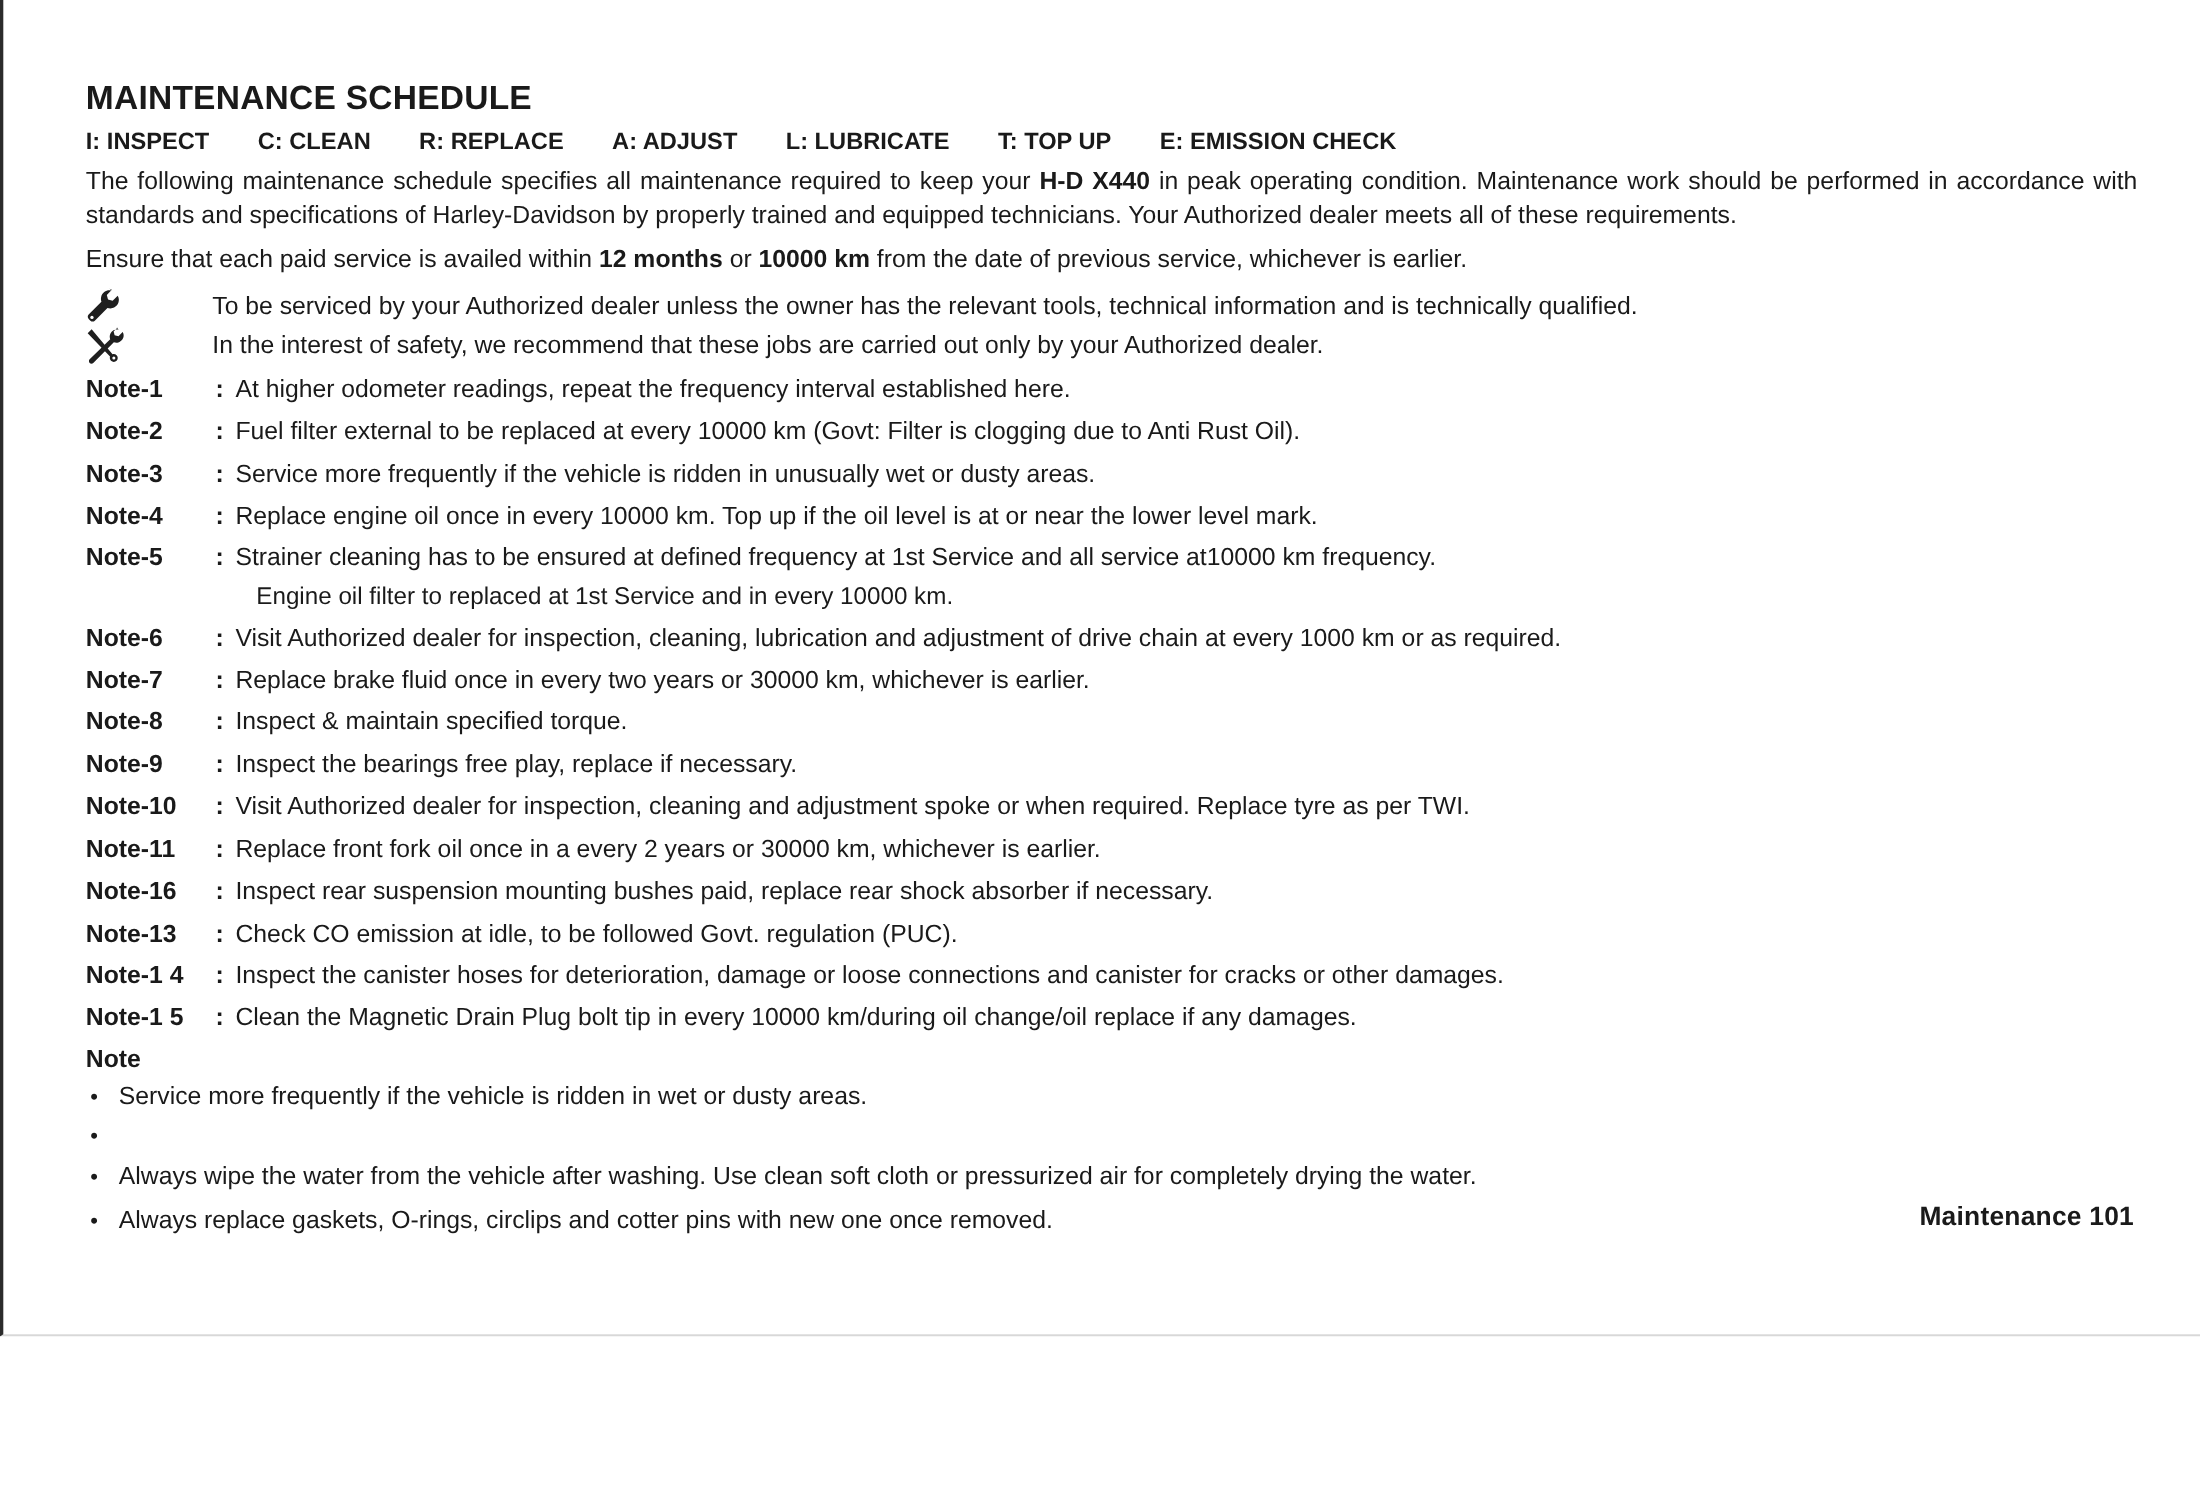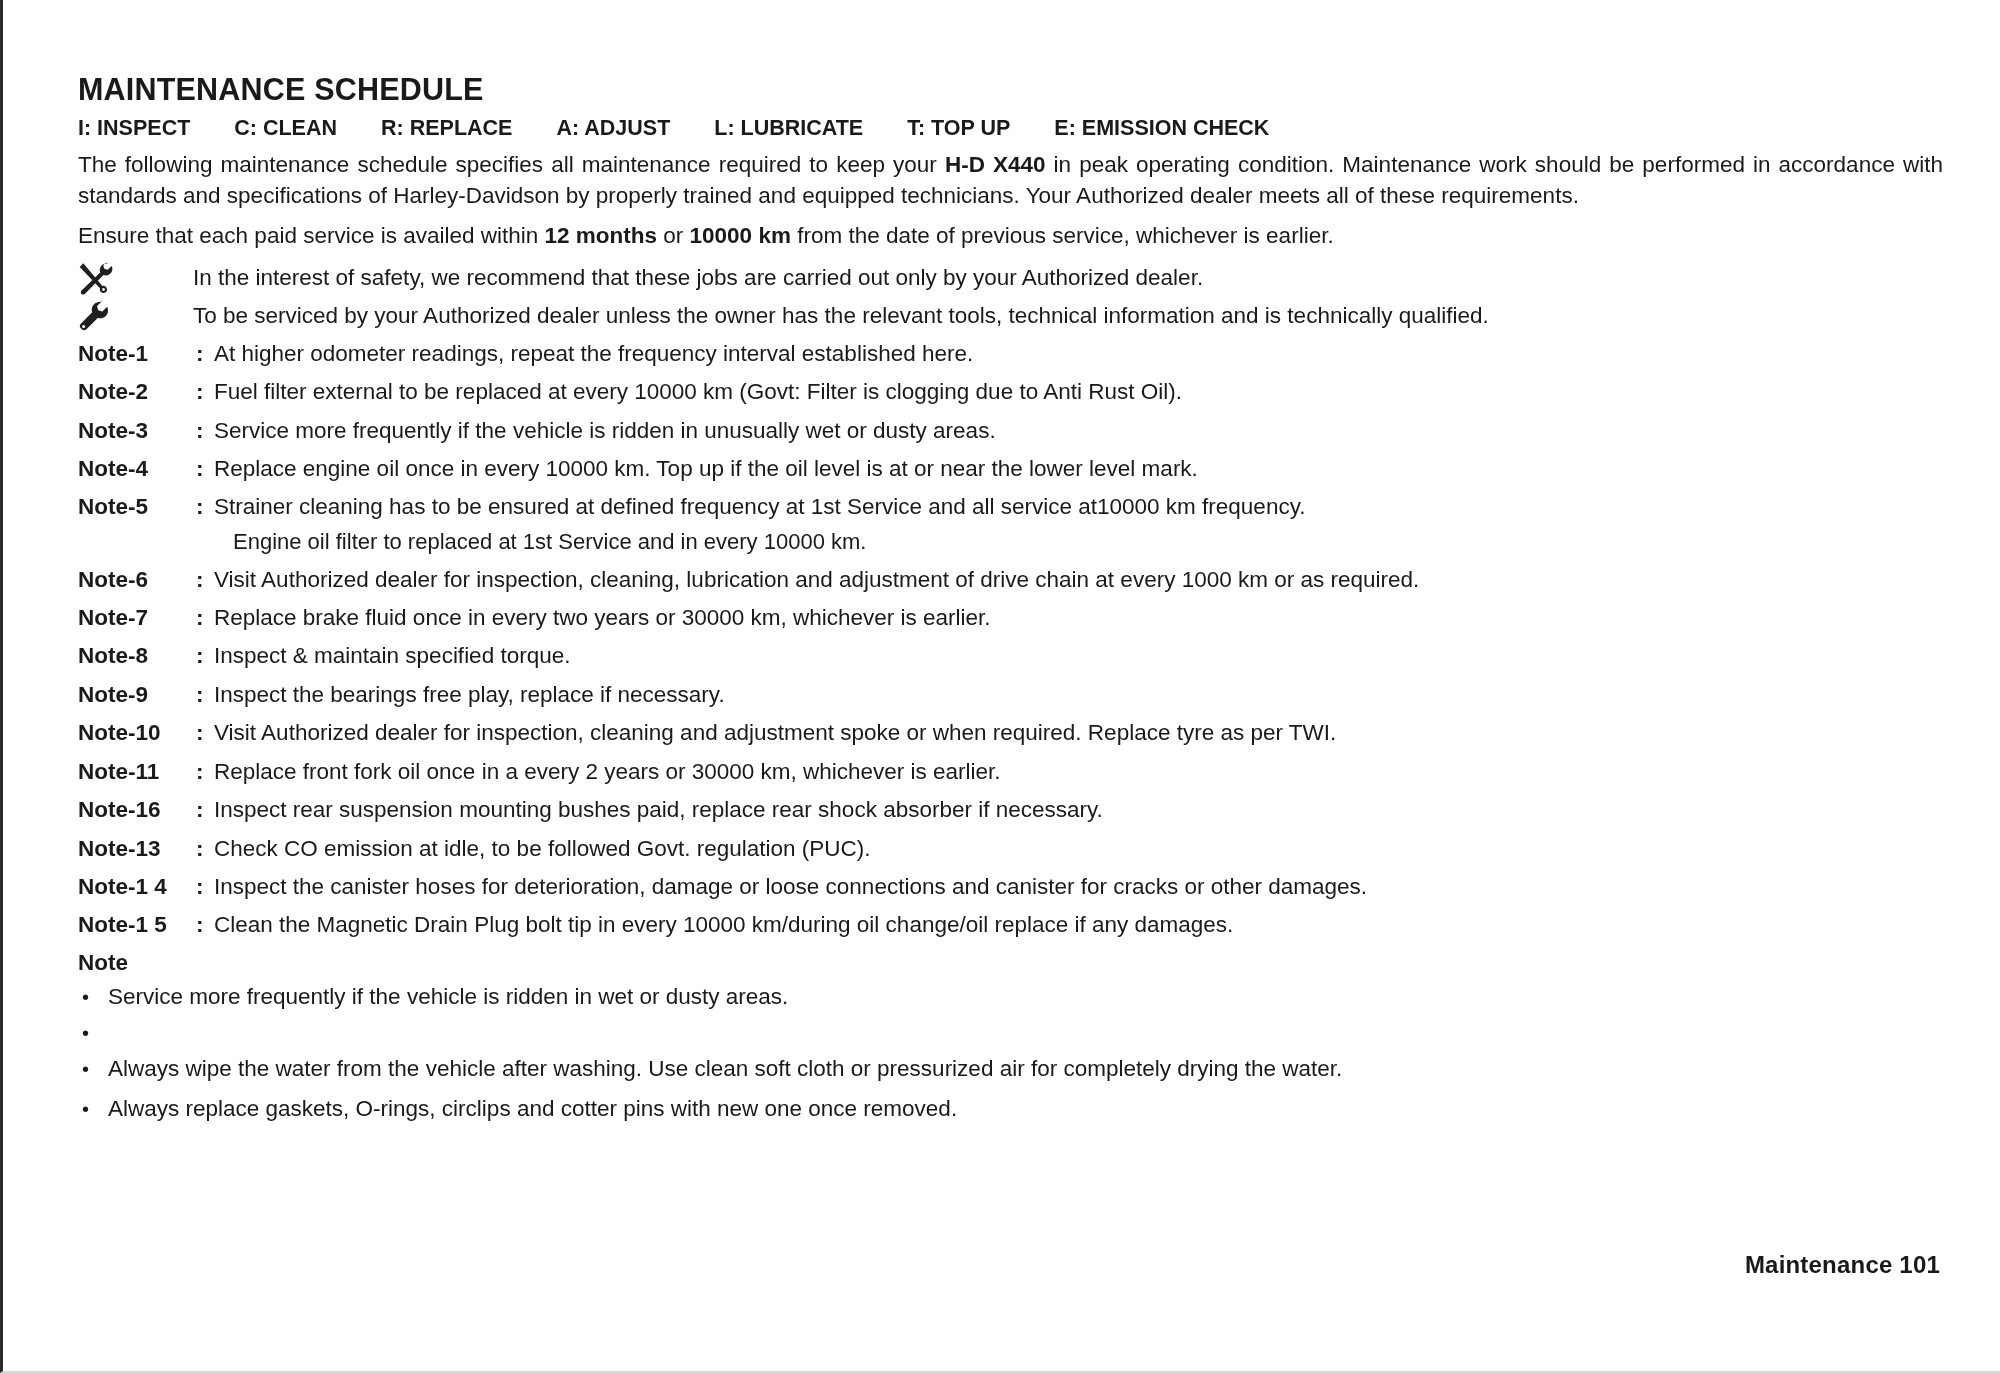--- a/index.html
+++ b/index.html
@@ -8,21 +8,21 @@
     background: #ffffff;
   }
   body {
     font-family: "Liberation Sans", sans-serif;
     color: #1a1a1a;
     -webkit-font-smoothing: antialiased;
   }
   .page {
     position: relative;
     width: 2000px;
-    height: 1373px;
+    height: 1215px;
     background: #ffffff;
     box-sizing: border-box;
     border-left: 3px solid #2b2b2b;
     border-bottom: 2px solid #d8d8d8;
     overflow: hidden;
   }
   .content {
     position: absolute;
     left: 75px;
     top: 72px;
@@ -162,44 +162,44 @@
   <div class="content">
 
     <h1 class="title">MAINTENANCE SCHEDULE</h1>
 
 
     <p class="legend"><span class="lgi">I: INSPECT</span><span class="sp1"></span><span class="lgi">C: CLEAN</span><span class="sp2"></span><span class="lgi">R: REPLACE</span><span class="sp3"></span><span class="lgi">A: ADJUST</span><span class="sp4"></span><span class="lgi">L: LUBRICATE</span><span class="sp5"></span><span class="lgi">T: TOP UP</span><span class="sp6"></span><span class="lgi">E: EMISSION CHECK</span></p>
 
     <p class="body-para"><span>The following maintenance schedule specifies all maintenance required to keep your </span><b>H-D X440</b><span> in peak operating condition. Maintenance work should be performed in accordance with standards and specifications of Harley-Davidson by properly trained and equipped technicians. Your Authorized dealer meets all of these requirements.</span></p>
 
     <p class="ensure"><span>Ensure that each paid service is availed within </span><b>12 months</b><span> or </span><b>10000 km</b><span> from the date of previous service, whichever is earlier.</span></p>
+
+    <div class="icon-row">
+      <div class="icon-cell">
+        <svg width="34" height="32" viewBox="0 0 34 32" aria-hidden="true">
+          <path d="M23.4 2.2c-4.1-1.1-8.3 1.4-9.4 5.5-0.4 1.6-0.3 3.2 0.2 4.6L2.6 23.9c-1.1 1.1-1.1 2.9 0 4l1.6 1.6c1.1 1.1 2.9 1.1 4 0l11.5-11.6c1.4 0.5 3 0.6 4.6 0.2 4.1-1.1 6.6-5.3 5.5-9.4-0.2-0.7-0.5-1.4-0.8-1.9l-4.6 4.6-4.2-1.1-1.1-4.2 4.6-4.6c-0.6-0.4-1.4-0.7-2.3-1.3z" fill="#1f1f1f"></path>
+          <circle cx="5.6" cy="26.6" r="1.5" fill="#ffffff"></circle>
+        </svg>
+      </div>
+      <div class="icon-text">To be serviced by your Authorized dealer unless the owner has the relevant tools, technical information and is technically qualified.</div>
+    </div>
 
     <div class="icon-row">
       <div class="icon-cell">
         <svg width="36" height="34" viewBox="0 0 36 34" aria-hidden="true">
           <g fill="#1f1f1f">
             <path d="M29.8 1.8c-3.4-0.9-6.9 1.2-7.8 4.6-0.4 1.4-0.3 2.8 0.2 4.1L3.5 28.6c-0.9 0.9-0.9 2.4 0 3.3 0.9 0.9 2.4 0.9 3.3 0L25.5 13.1c1.3 0.5 2.7 0.6 4.1 0.2 3.4-0.9 5.5-4.4 4.6-7.8-0.2-0.6-0.4-1.2-0.7-1.6l-3.8 3.8-3.5-0.9-0.9-3.5 3.8-3.8c-0.4-0.3-0.9-0.5-1.8-1z"></path>
             <path d="M5.3 1.3 L1.7 4.9 L22.0 26.2 c-0.4 1.3-0.1 2.8 0.9 3.8 1.4 1.4 3.7 1.4 5.1 0 1.4-1.4 1.4-3.7 0-5.1-1.0-1.0-2.4-1.3-3.7-0.9z"></path>
           </g>
           <circle cx="25.5" cy="27.5" r="1.4" fill="#ffffff"></circle>
         </svg>
       </div>
       <div class="icon-text">In the interest of safety, we recommend that these jobs are carried out only by your Authorized dealer.</div>
     </div>
 
-    <div class="icon-row">
-      <div class="icon-cell">
-        <svg width="34" height="32" viewBox="0 0 34 32" aria-hidden="true">
-          <path d="M23.4 2.2c-4.1-1.1-8.3 1.4-9.4 5.5-0.4 1.6-0.3 3.2 0.2 4.6L2.6 23.9c-1.1 1.1-1.1 2.9 0 4l1.6 1.6c1.1 1.1 2.9 1.1 4 0l11.5-11.6c1.4 0.5 3 0.6 4.6 0.2 4.1-1.1 6.6-5.3 5.5-9.4-0.2-0.7-0.5-1.4-0.8-1.9l-4.6 4.6-4.2-1.1-1.1-4.2 4.6-4.6c-0.6-0.4-1.4-0.7-2.3-1.3z" fill="#1f1f1f"></path>
-          <circle cx="5.6" cy="26.6" r="1.5" fill="#ffffff"></circle>
-        </svg>
-      </div>
-      <div class="icon-text">To be serviced by your Authorized dealer unless the owner has the relevant tools, technical information and is technically qualified.</div>
-    </div>
-
     <div class="notes">
 
       <div class="note-row">
         <div class="note-label">Note-1</div>
         <div class="note-colon">:</div>
         <div class="note-text">At higher odometer readings, repeat the frequency interval established here.</div>
       </div>
 
       <div class="note-row">
         <div class="note-label">Note-2</div>

